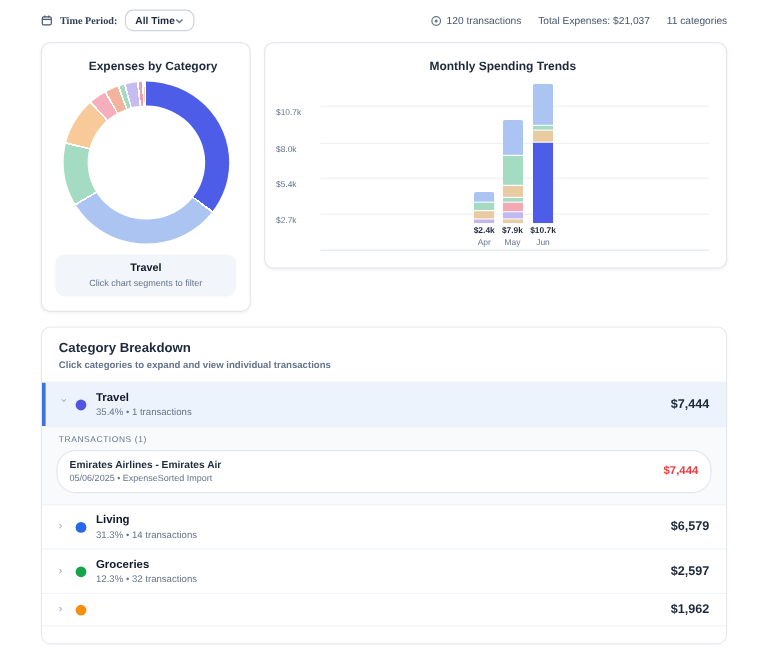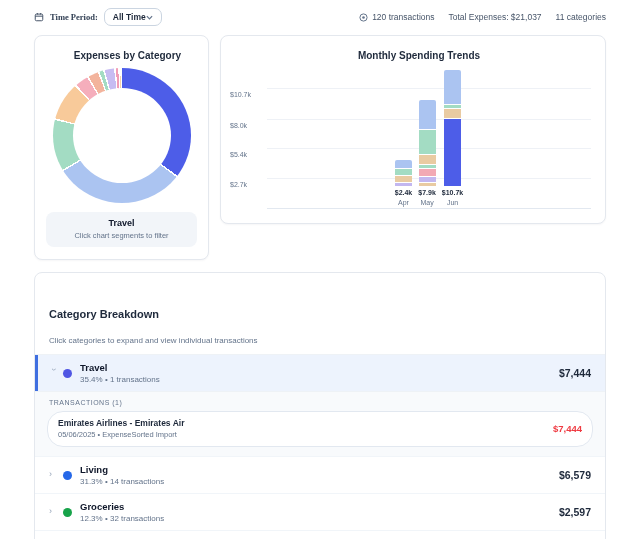--- a/index.html
+++ b/index.html
@@ -48,22 +48,22 @@
   .bar { width:17px; display:flex; flex-direction:column-reverse;
     border-radius:2px 2px 0 0; overflow:hidden; }
   .seg { width:100%; }
   .bar-val { font-size:7px; font-weight:bold; color:#1e293b; margin-top:3px; }
   .bar-month { font-size:7px; color:#64748b; margin-top:3px; }
 
   
   .breakdown { margin:12px 34px 0; border:1px solid #e4e8ee; border-radius:8px;
     background:#fff; overflow:hidden; }
   .bd-header { padding:11px 14px 9px; border-bottom:1px solid #eef2f6; }
-  .bd-title { font-size:11px; font-weight:bold; color:#1e293b;margin-top:24px; }
-  .bd-sub { font-size:8px; color:#64748b; margin-top:16px; }
+  .bd-title { font-size:11px; font-weight:bold; color:#1e293b; }
+  .bd-sub { font-size:8px; color:#64748b; margin-top:4px;font-weight:bold; }
 
   .cat-row { display:flex; align-items:center; padding:7px 14px; cursor:pointer;
     border-top:1px solid #f1f5f9; background:#fff; }
   .cat-row:first-child { border-top:none; }
   .cat-row.expanded { background:#edf3fd; border-left:3px solid #3f6fe0;
     padding-left:11px; }
   .chev { width:10px; font-size:9px; color:#94a3b8; display:inline-block;
     transform:translateY(-1px); }
   .chev.down { transform:rotate(90deg); }
   .dot { width:9px; height:9px; border-radius:50%; margin:0 8px 0 4px; flex:0 0 auto; }

